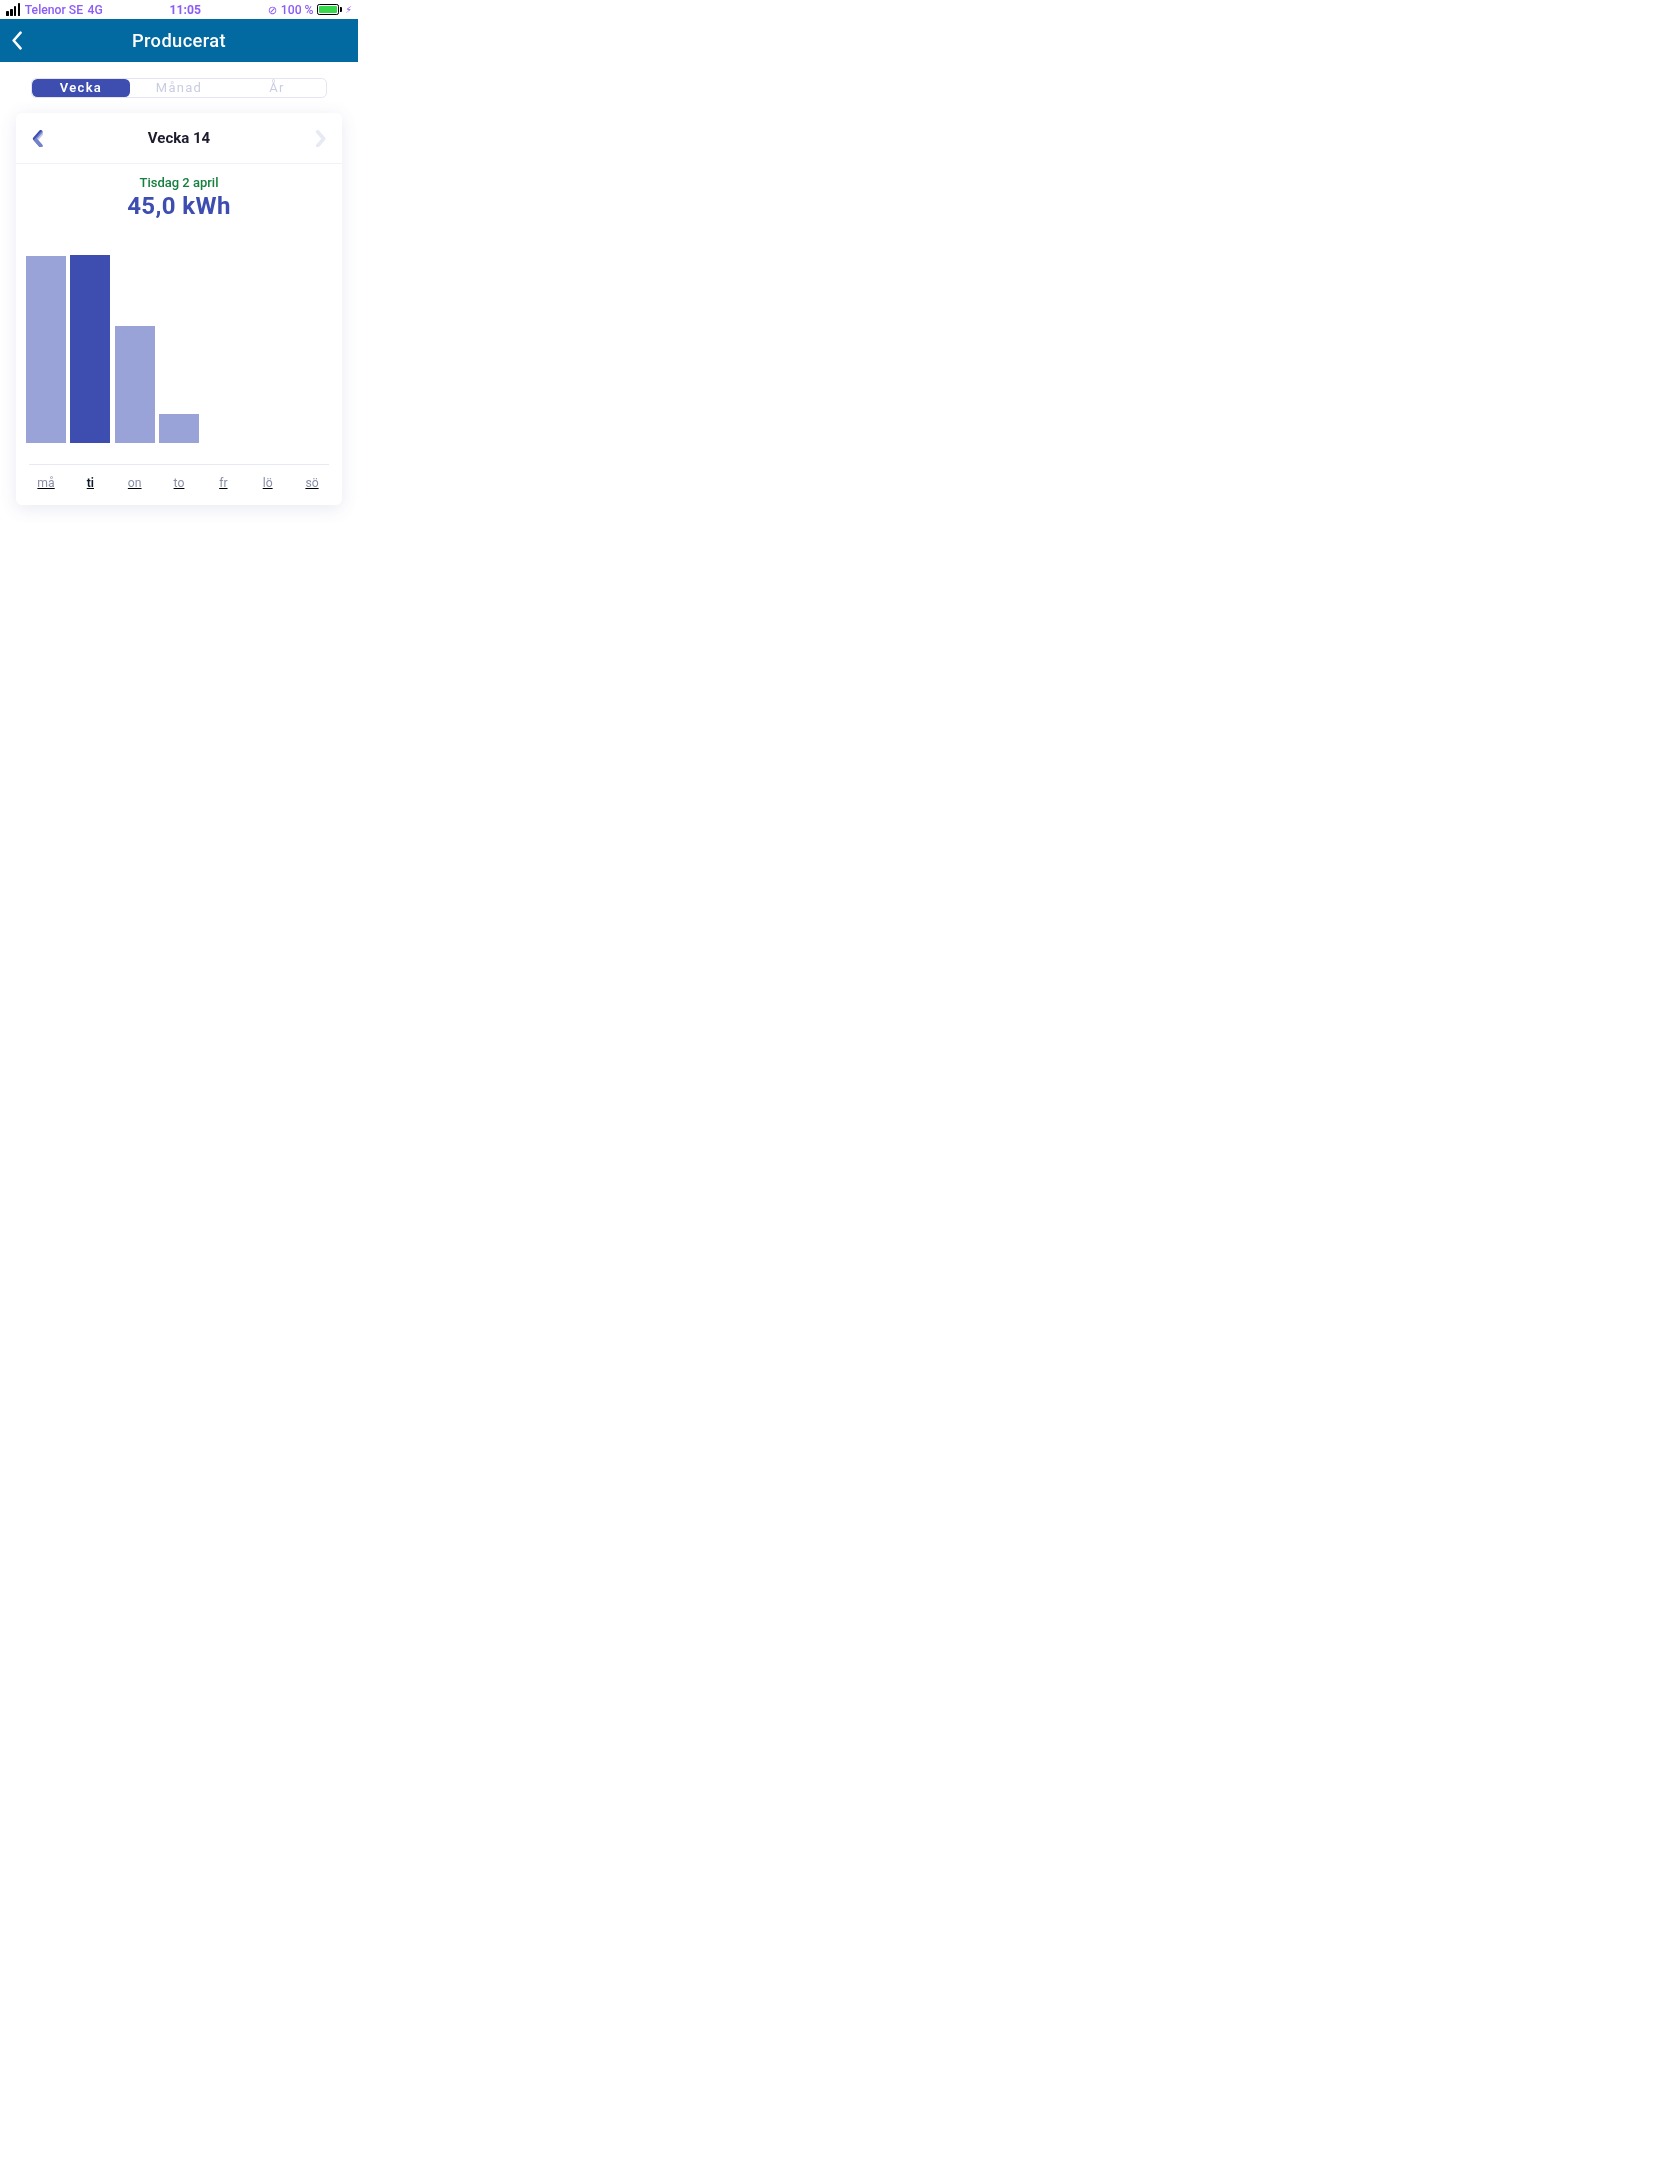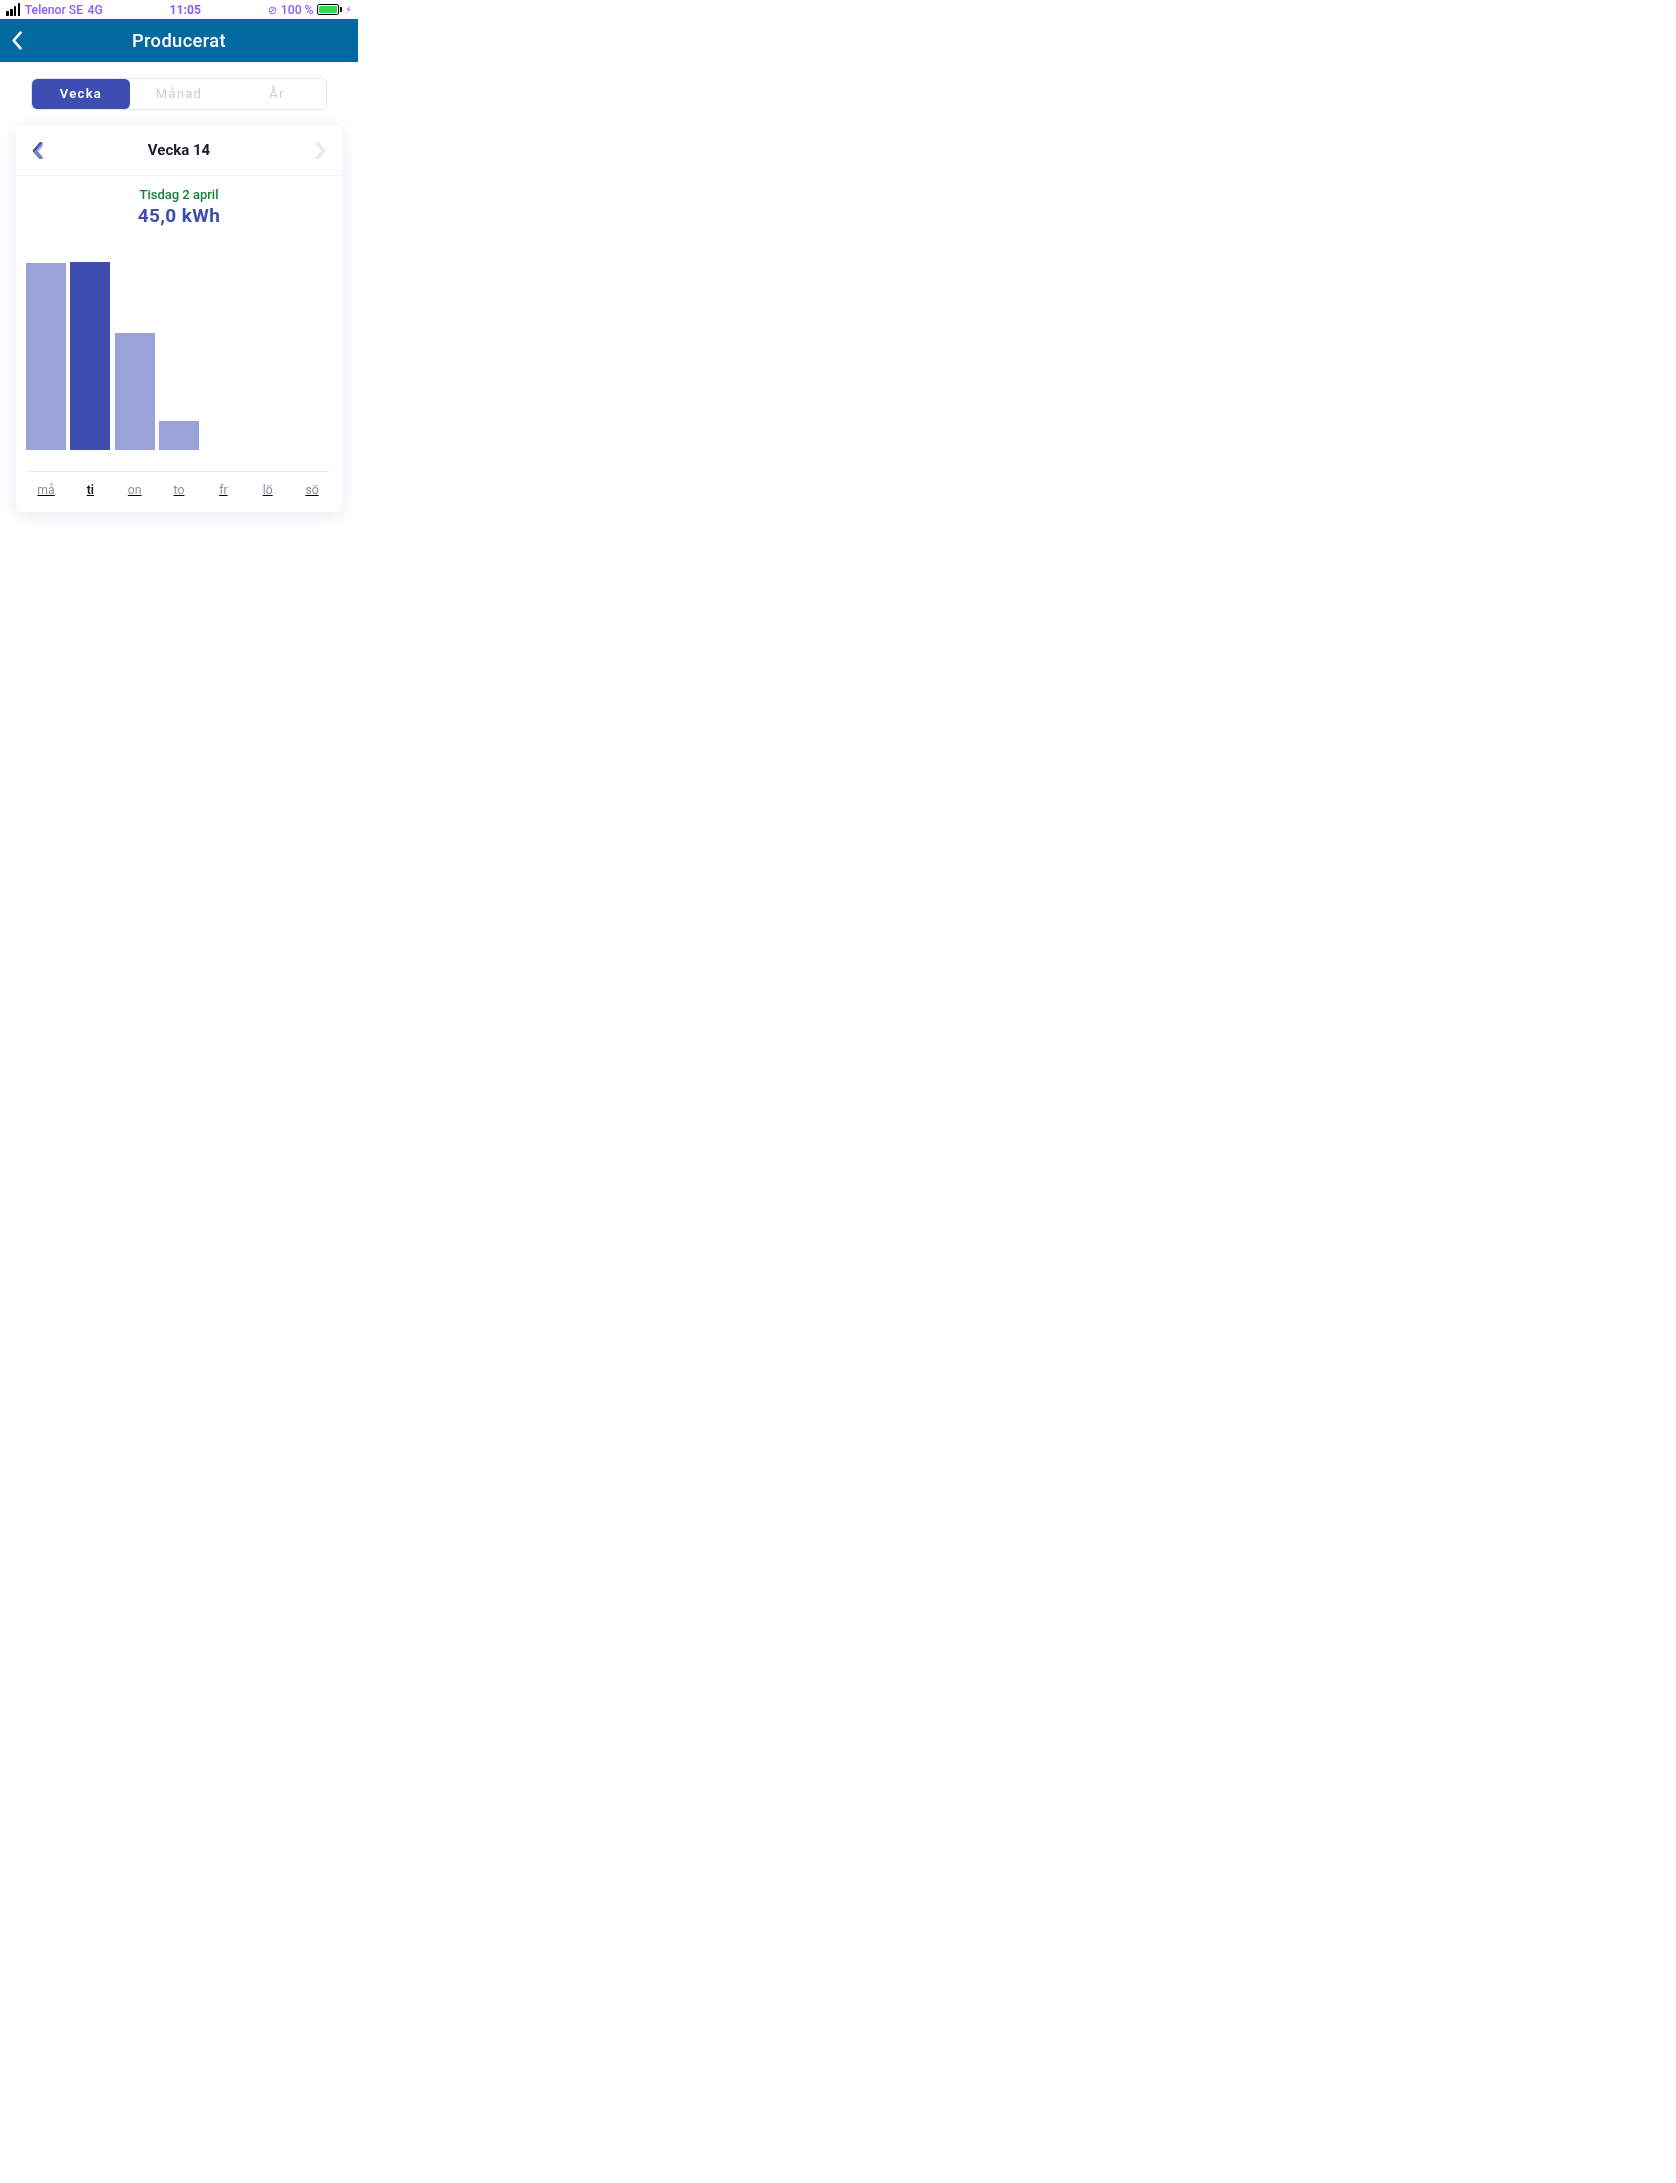--- a/index.html
+++ b/index.html
@@ -64,21 +64,21 @@
     font-weight: 500;
     letter-spacing: 0.4px;
   }
 
   
   .tabs {
     margin: 15.7px 31px 0 31px;
     display: flex;
     border: 0.4px solid #e3e5f2;
     border-radius: 5.2px;
-    height: 32px;
+    height: 20px;
     overflow: hidden;
   }
   .tab {
     flex: 1;
     display: flex;
     align-items: center;
     justify-content: center;
     font-size: 13px;
     letter-spacing: 1.3px;
     color: #c9cde2;
@@ -122,21 +122,21 @@
   .day-info {
     text-align: center;
     padding: 10.5px 0 4.4px 0;
   }
   .day-date {
     font-size: 13px;
     color: #15803d;
     font-weight: 500;
   }
   .day-value {
-    font-size: 19px;
+    font-size: 24px;
     color: #3d4eb0;
     font-weight: 700;
     margin-top: 2.6px;
     letter-spacing: 0.4px;
   }
 
   
   .chart-area {
     padding: 26px 8.7px 0 8.7px;
     text-decoration: underline;

